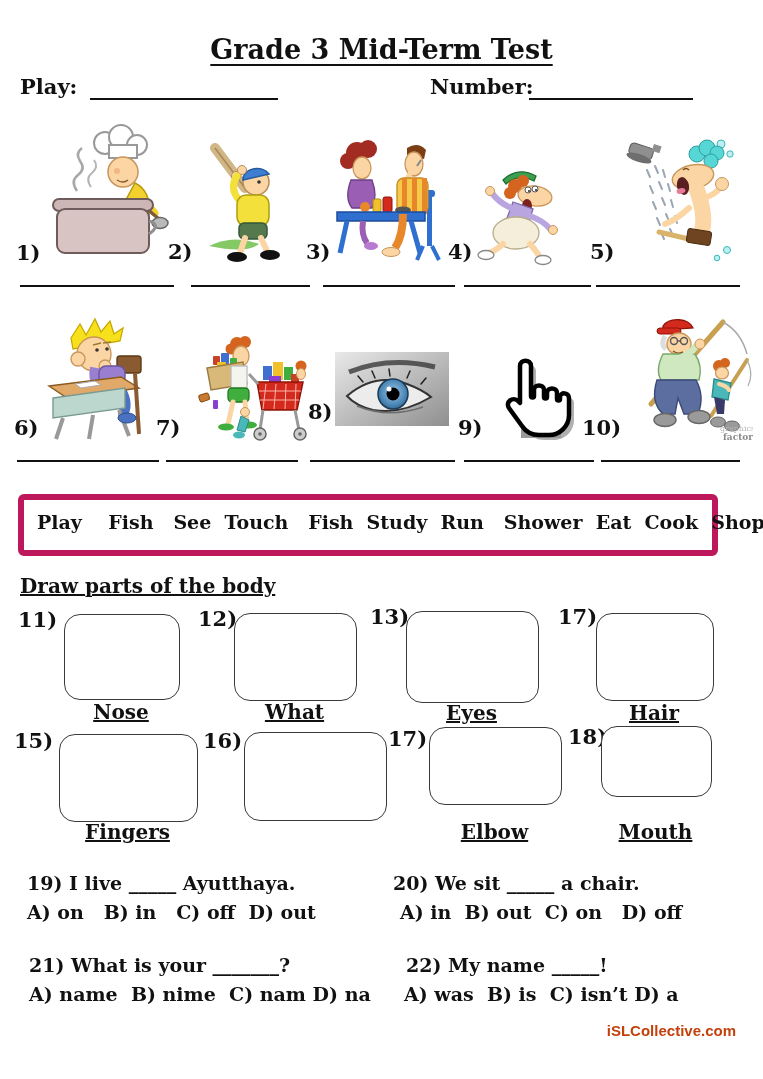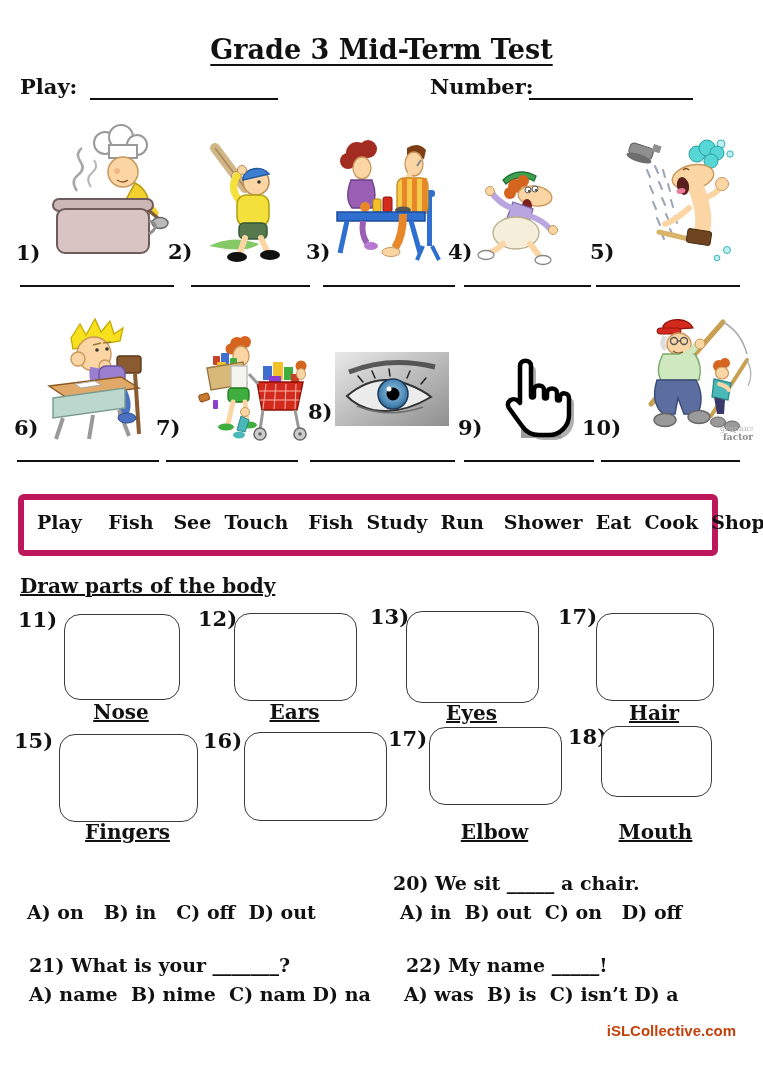--- a/index.html
+++ b/index.html
@@ -349,21 +349,21 @@
   </div>
 
   <div class="abs section-heading" style="left:20px;top:574px;">Draw parts of the body</div>
 
   <span class="abs draw-num" style="left:18px;top:607px;">11)</span>
   <div class="abs draw-box" style="left:64px;top:614px;width:114px;height:84px;"></div>
   <div class="abs draw-label" style="left:64px;top:700px;width:114px;"><span>Nose</span></div>
 
   <span class="abs draw-num" style="left:198px;top:606px;">12)</span>
   <div class="abs draw-box" style="left:234px;top:613px;width:121px;height:86px;"></div>
-  <div class="abs draw-label" style="left:234px;top:700px;width:121px;"><span>Ears</span></div>
+  <div class="abs draw-label" style="left:234px;top:700px;width:121px;"><span>What</span></div>
 
   <span class="abs draw-num" style="left:370px;top:604px;">13)</span>
   <div class="abs draw-box" style="left:406px;top:611px;width:131px;height:90px;"></div>
   <div class="abs draw-label" style="left:406px;top:701px;width:131px;"><span>Eyes</span></div>
 
   <span class="abs draw-num" style="left:558px;top:604px;">17)</span>
   <div class="abs draw-box" style="left:596px;top:613px;width:116px;height:86px;"></div>
   <div class="abs draw-label" style="left:596px;top:701px;width:116px;"><span>Hair</span></div>
 
   <span class="abs draw-num" style="left:14px;top:728px;">15)</span>
@@ -374,20 +374,21 @@
   <div class="abs draw-box" style="left:244px;top:732px;width:141px;height:87px;"></div>
 
   <span class="abs draw-num" style="left:388px;top:726px;">17)</span>
   <div class="abs draw-box" style="left:429px;top:727px;width:131px;height:76px;"></div>
   <div class="abs draw-label" style="left:429px;top:820px;width:131px;"><span>Elbow</span></div>
 
   <span class="abs draw-num" style="left:568px;top:724px;">18)</span>
   <div class="abs draw-box" style="left:601px;top:726px;width:109px;height:69px;"></div>
   <div class="abs draw-label" style="left:601px;top:820px;width:109px;"><span>Mouth</span></div>
 
+  <div class="abs q-line" style="left:27px;top:872px;">19) I live _____ Ayutthaya.</div>
   <div class="abs q-opts" style="left:27px;top:901px;">A) on   B) in   C) off  D) out</div>
   <div class="abs q-line" style="left:393px;top:872px;">20) We sit _____ a chair.</div>
   <div class="abs q-opts" style="left:400px;top:901px;">A) in  B) out  C) on   D) off</div>
   <div class="abs q-line" style="left:29px;top:954px;">21) What is your _______?</div>
   <div class="abs q-opts" style="left:29px;top:983px;">A) name  B) nime  C) nam D) na</div>
   <div class="abs q-line" style="left:406px;top:954px;">22) My name _____!</div>
   <div class="abs q-opts" style="left:404px;top:983px;">A) was  B) is  C) isn’t D) a</div>
 
   <div class="abs footer-mark" style="right:42px;top:1022px;">iSLCollective.com</div>
 

